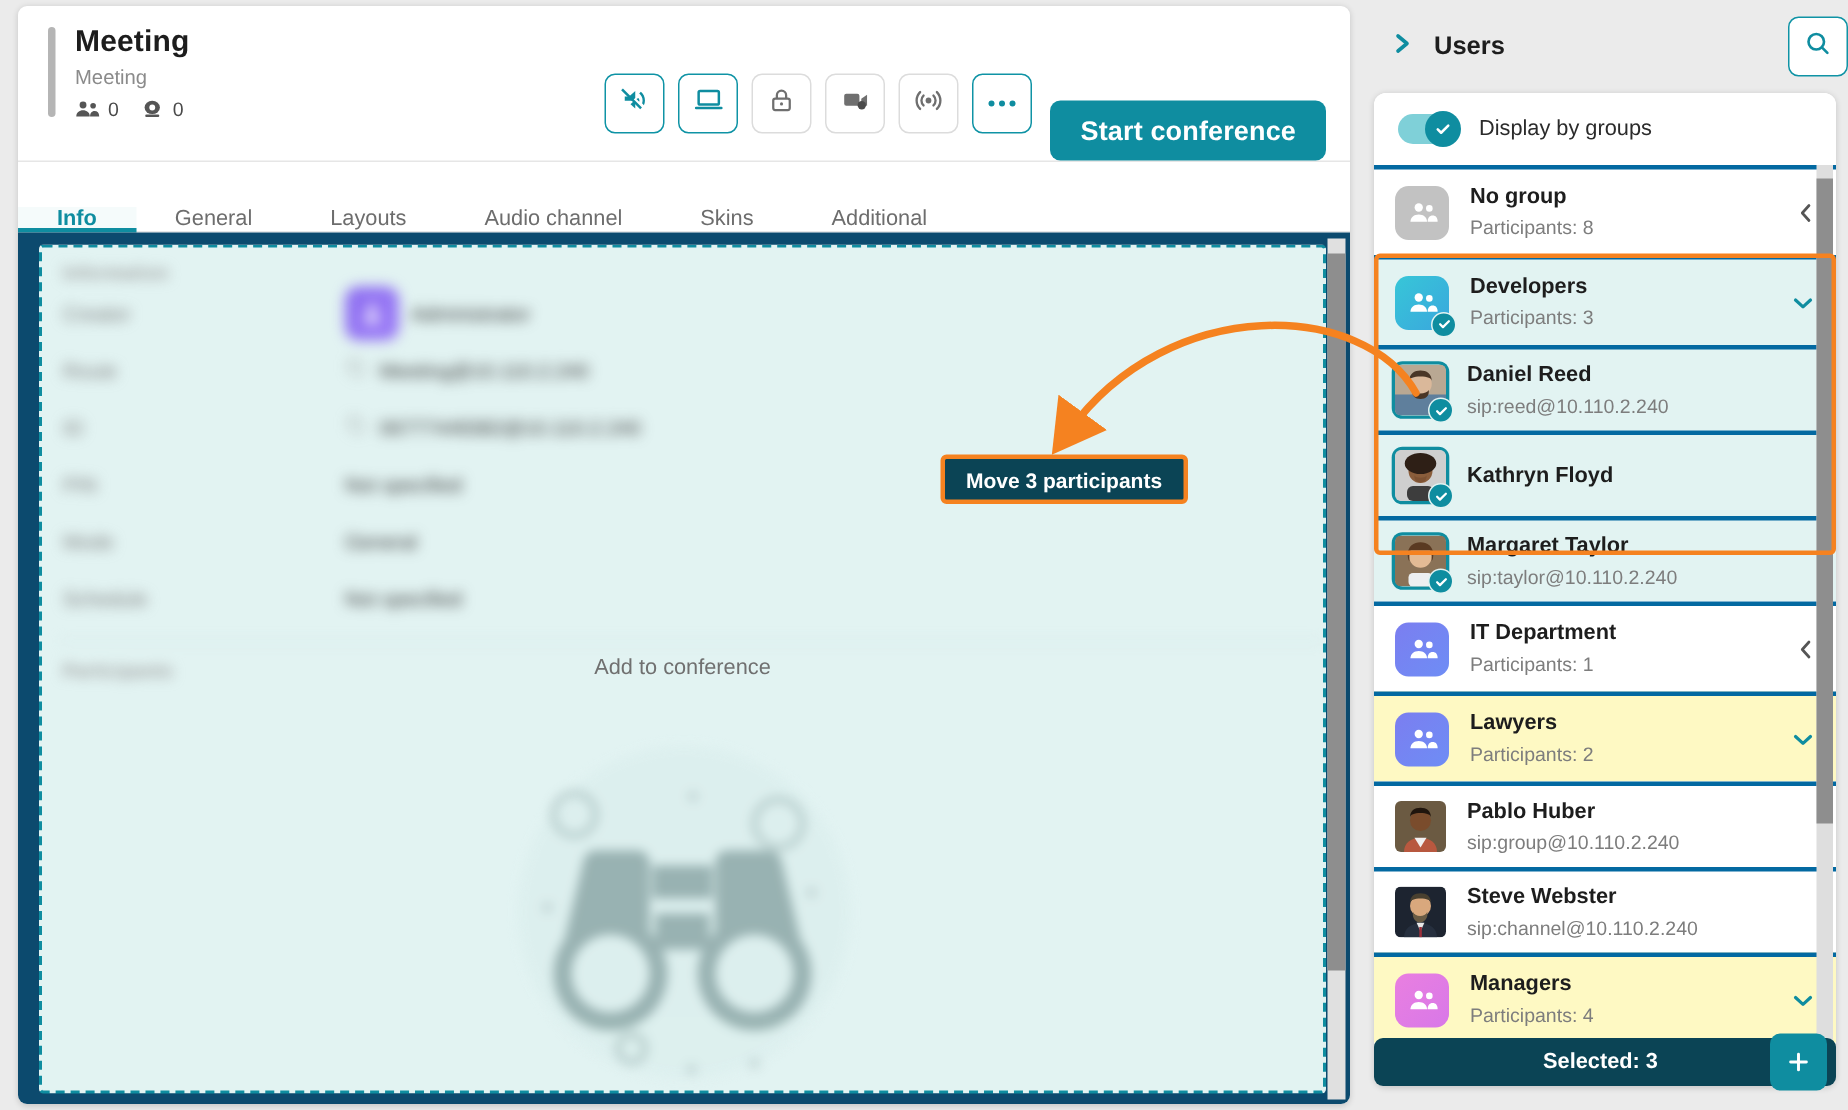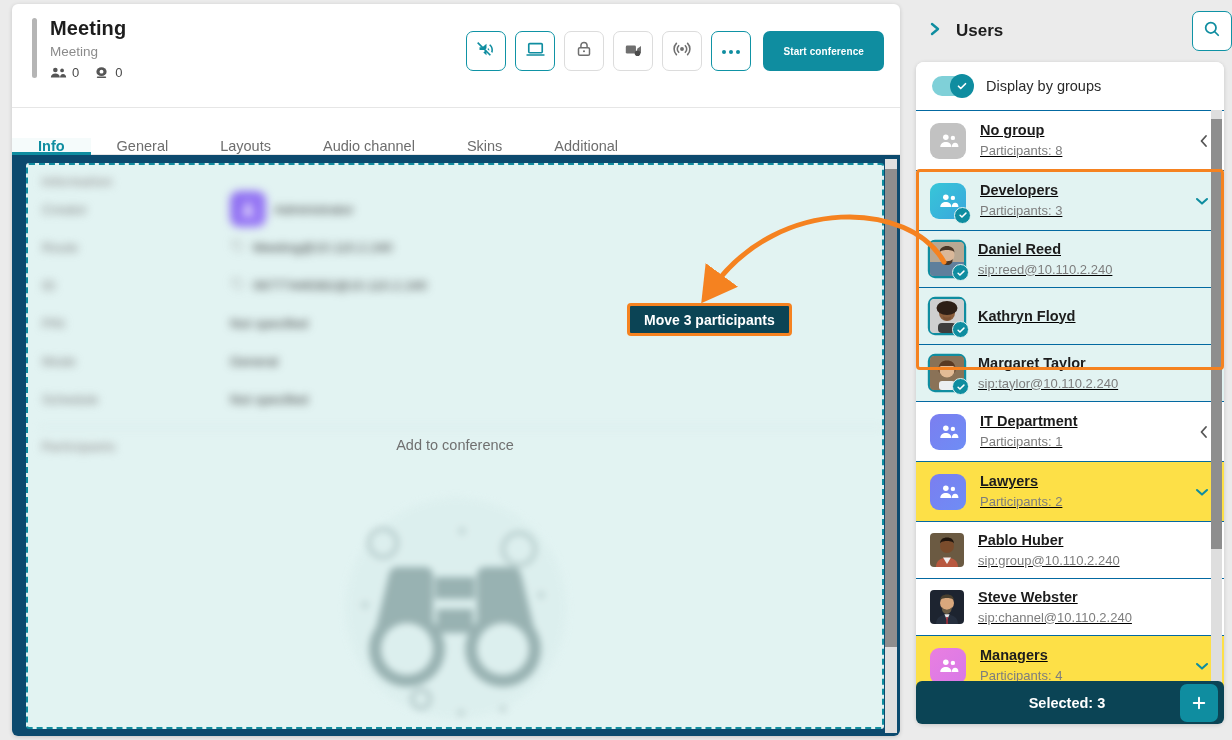--- a/index.html
+++ b/index.html
@@ -70,23 +70,24 @@
     display: flex; align-items: center; justify-content: center;
     background: #fff;
     cursor: pointer;
   }
   .tool-btn.teal  { border: 1.4px solid #0f93a5; }
   .tool-btn.gray  { border: 1.4px solid #dcdcdc; }
   .start-btn {
     height: 40px; padding: 0 20px;
     background: #0f8da0; color: #fff;
     border: none; border-radius: 7px;
-    font-family: inherit; font-size: 10px; font-weight: bold;
+    font-family: inherit; font-size: 18px; font-weight: bold;
     cursor: pointer; letter-spacing: .1px;
     margin-left: 3px;
+    margin-top: 36px;
   }
 
   
   .mp-tabs {
     display: flex; align-items: flex-end;
     height: 47px;
     border-bottom: 1px solid #e6e6e6;
     background: #fff;
   }
   .tab {
@@ -238,30 +239,29 @@
     background: #0f8da0;
     display: flex; align-items: center; justify-content: center;
   }
   .toggle-label { font-size: 14.5px; color: #2b2b2b; margin-left: 14px; }
 
   .rows { position: relative; }
 
   .group-row, .user-row {
     display: flex; align-items: center;
     padding: 0 14px 0 14px;
-    border-top: 1px solid #0369a1;
+    border-top: 3px solid #0369a1;
     cursor: pointer;
     background: #fff;
     position: relative;
-    text-decoration: underline;
   }
   .group-row { height: 60px; }
   .user-row  { height: 57px; }
   .group-row.sel, .user-row.sel { background: #e2f3f2; }
-  .group-row.hl  { background: #fde047; }
+  .group-row.hl  { background: #fef9c3; }
 
   .g-ava {
     width: 36px; height: 36px; border-radius: 9px;
     display: flex; align-items: center; justify-content: center;
     flex: none; position: relative;
   }
   .g-ava.gray   { background: #c2c2c2; }
   .g-ava.teal   { background: linear-gradient(135deg,#37c6d8,#3aa7dd); }
   .g-ava.purple { background: linear-gradient(135deg,#7b7ef0,#6e8df5); }
   .g-ava.pink   { background: linear-gradient(135deg,#e97fe0,#d878e8); }
@@ -308,21 +308,21 @@
     border: 3px solid #f58220;
     border-radius: 4px;
     pointer-events: none;
     z-index: 5;
   }
 
   
   .sel-bar {
     position: absolute;
     left: 8px; bottom: 16px;
-    width: 308px; height: 43px;
+    width: 308px; height: 32px;
     background: #0b4455;
     border-radius: 6px;
     display: flex; align-items: center;
     padding: 0 6px 0 0;
     z-index: 8;
   }
   .sel-text {
     flex: 1; text-align: center;
     color: #fff; font-size: 14.5px; font-weight: bold;
     padding-left: 38px;

